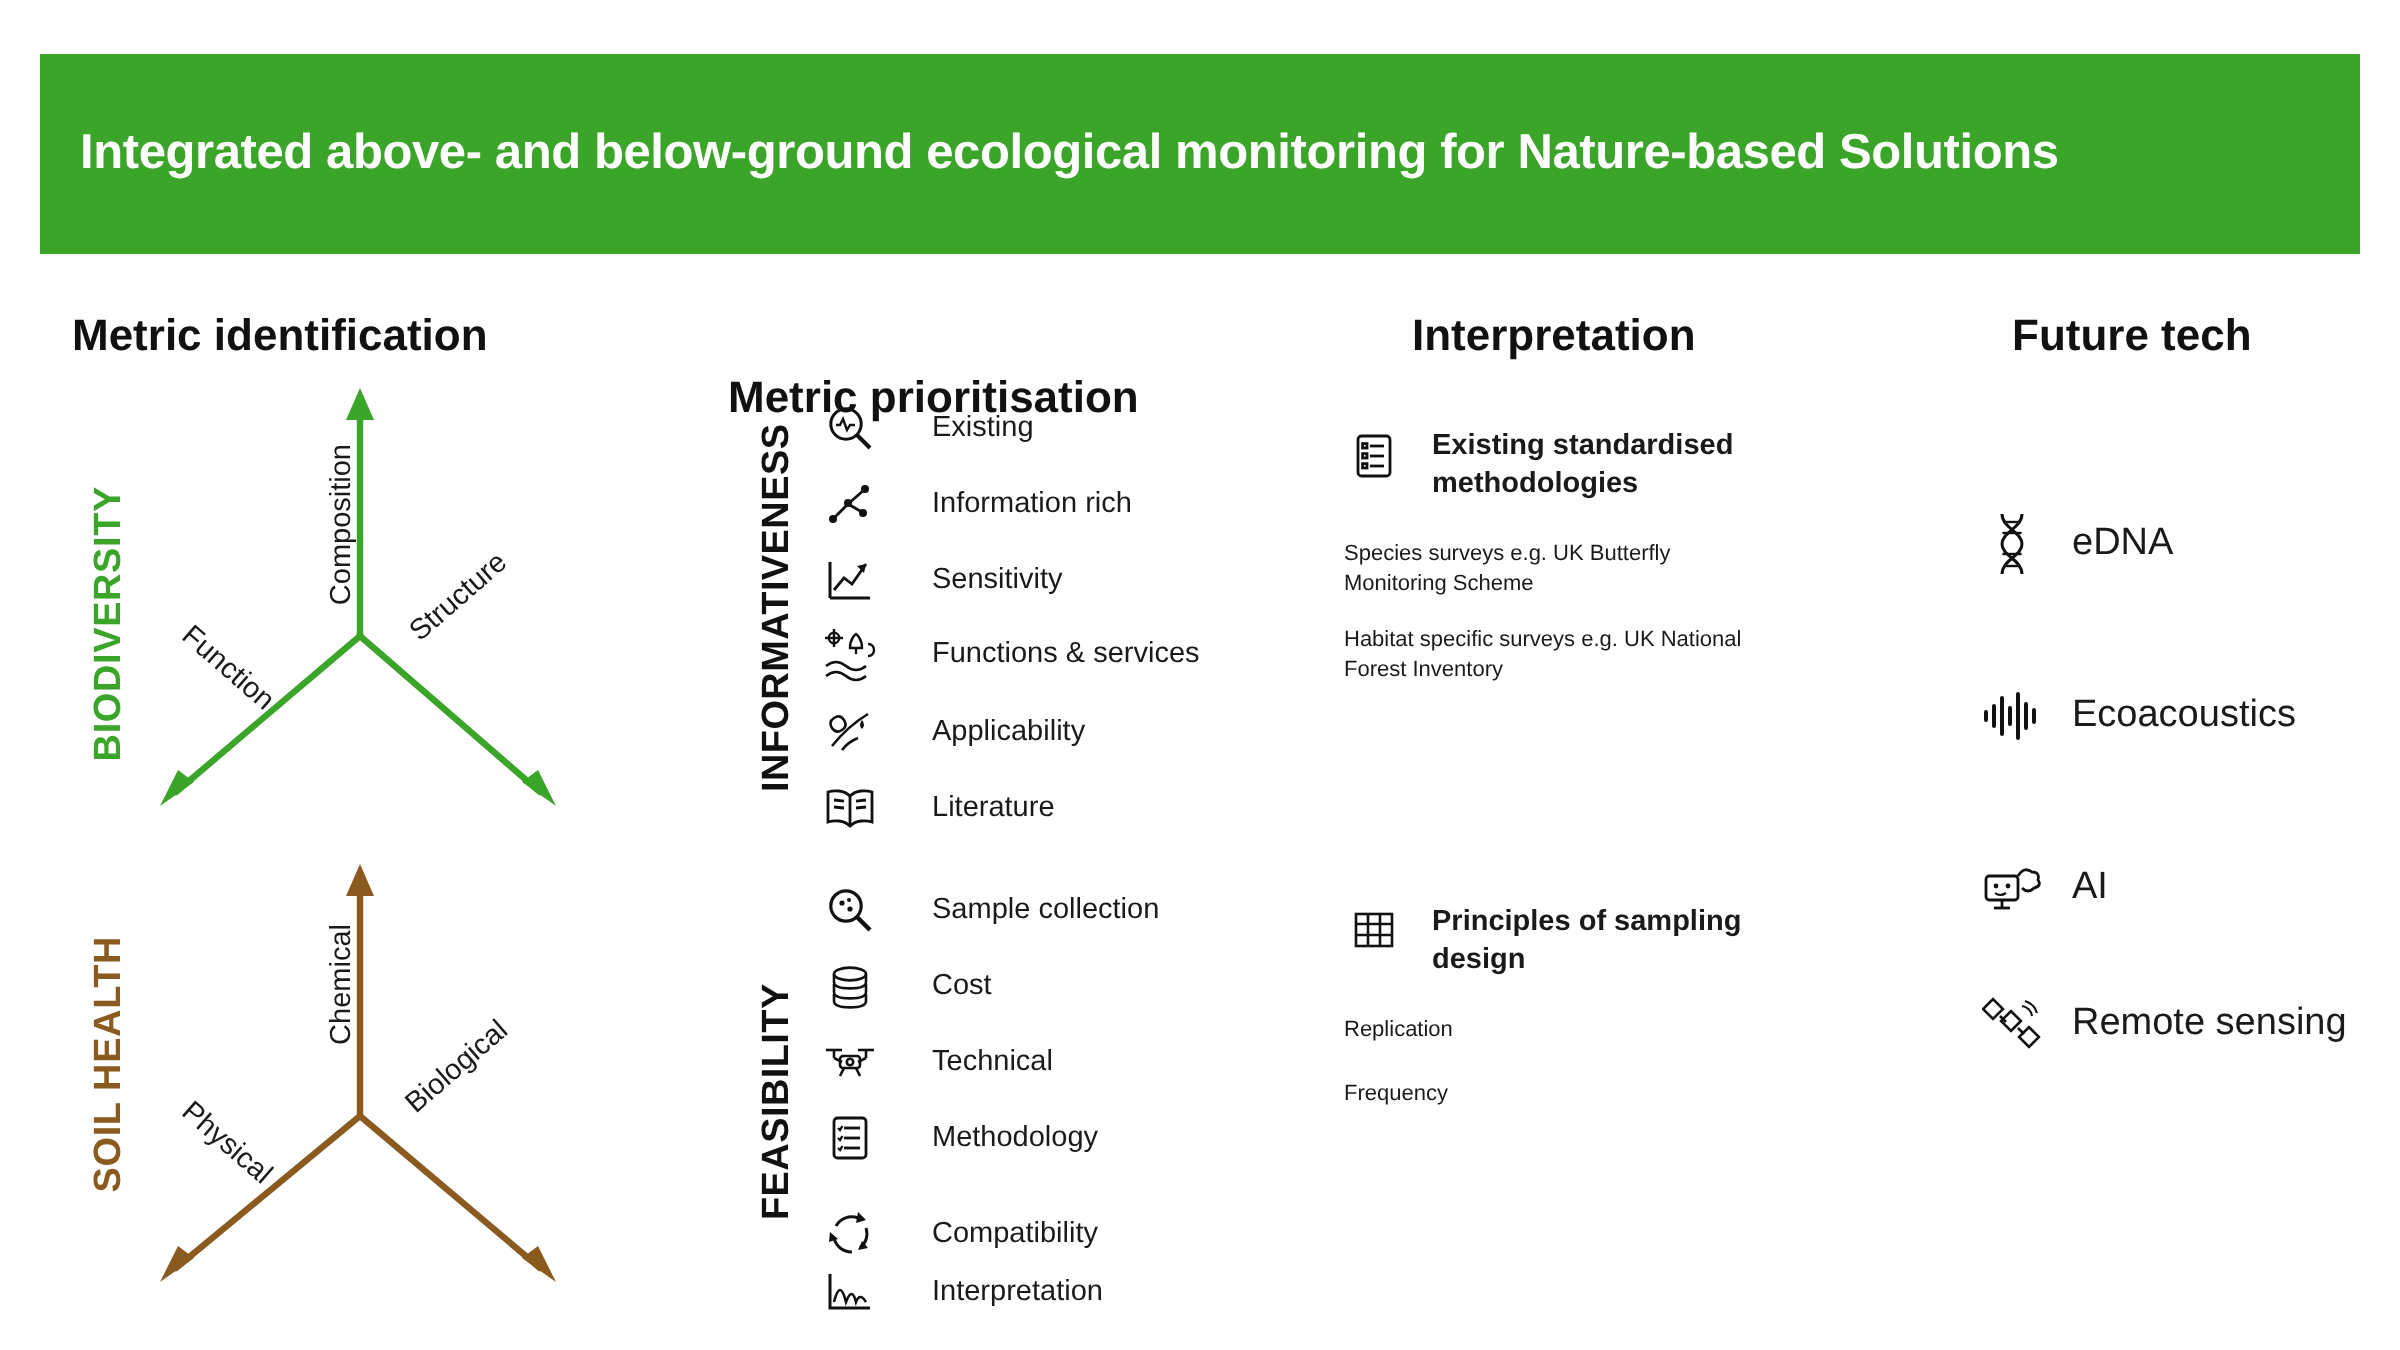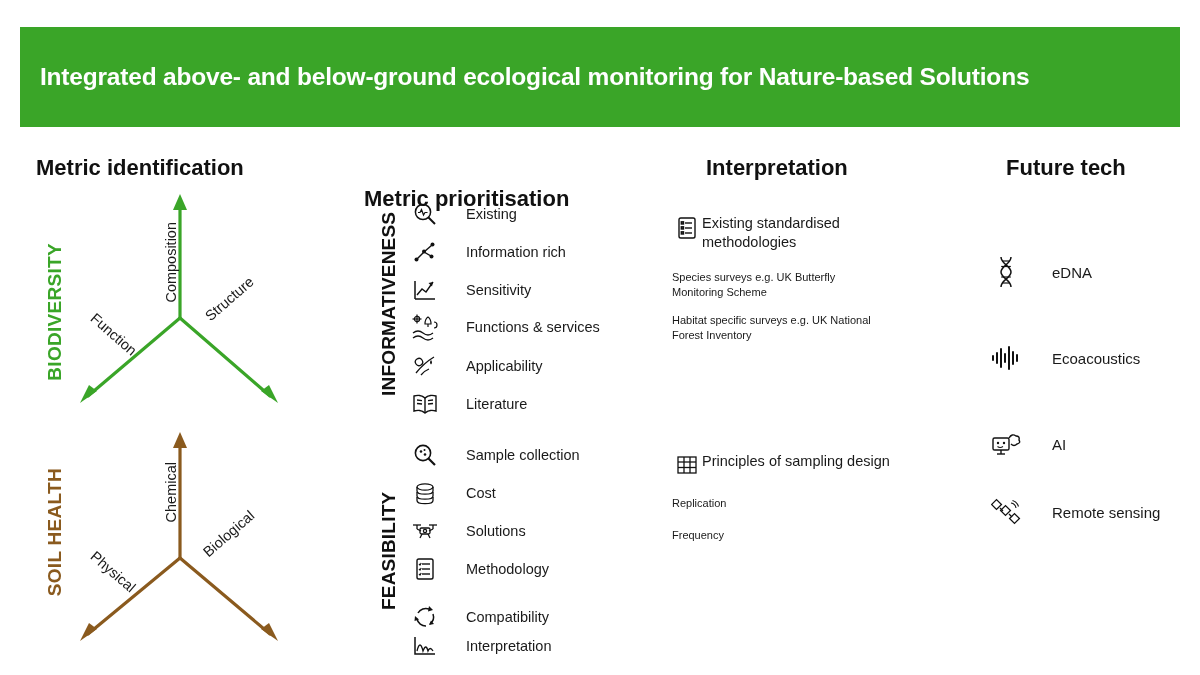--- a/index.html
+++ b/index.html
@@ -117,22 +117,23 @@
   .meth-head .ic {
     width: 30px;
     flex: 0 0 30px;
     display: flex;
     align-items: flex-start;
     justify-content: center;
     padding-top: 1px;
   }
   .meth-head .ttl {
     font-size: 14.5px;
-    font-weight: normal;
+    font-weight: bold;
     line-height: 1.28;
+    margin-left: 14px;
     width: 190px;
   }
   .meth-item {
     font-size: 11px;
     line-height: 1.32;
     color: #1a1a1a;
     width: 200px;
   }
 
   
@@ -144,24 +145,24 @@
     height: 34px;
   }
   .tech-row .ic {
     width: 36px;
     flex: 0 0 36px;
     display: flex;
     align-items: center;
     justify-content: center;
   }
   .tech-row .lb {
-    font-size: 15px;
+    font-size: 19px;
     color: #1a1a1a;
     white-space: nowrap;
-    margin-left: 28px;
+    margin-left: 12px;
   }
 
   svg { display: block; }
 </style>
 </head>
 <body>
 
 <div class="banner">
   <div class="banner-title">Integrated above- and below-ground ecological monitoring for Nature-based Solutions</div>
 </div>
@@ -326,21 +327,21 @@
       <line x1="6" y1="6" x2="6" y2="10"></line>
         <line x1="22" y1="6" x2="22" y2="10"></line>
       <rect x="9" y="9" width="10" height="6" rx="1.5"></rect>
       <line x1="6" y1="10" x2="10" y2="12"></line>
         <line x1="22" y1="10" x2="18" y2="12"></line>
       <line x1="11" y1="15" x2="9" y2="19"></line>
         <line x1="17" y1="15" x2="19" y2="19"></line>
       <circle cx="14" cy="12" r="1.6"></circle>
     </svg>
   </span>
-  <span class="lb">Solutions</span>
+  <span class="lb">Technical</span>
 </div>
 
 <div class="metric-row" style="top:554px">
   <span class="ic">
     <svg width="24" height="26" viewBox="0 0 24 26" fill="none" stroke="#111" stroke-width="1.4">
       <rect x="4" y="3" width="16" height="20" rx="1.8"></rect>
       <line x1="9" y1="8" x2="17" y2="8"></line>
         <line x1="9" y1="13" x2="17" y2="13"></line>
         <line x1="9" y1="18" x2="17" y2="18"></line>
       <polyline points="6,8 7,9 8.2,7" stroke-width="1.2"></polyline>

